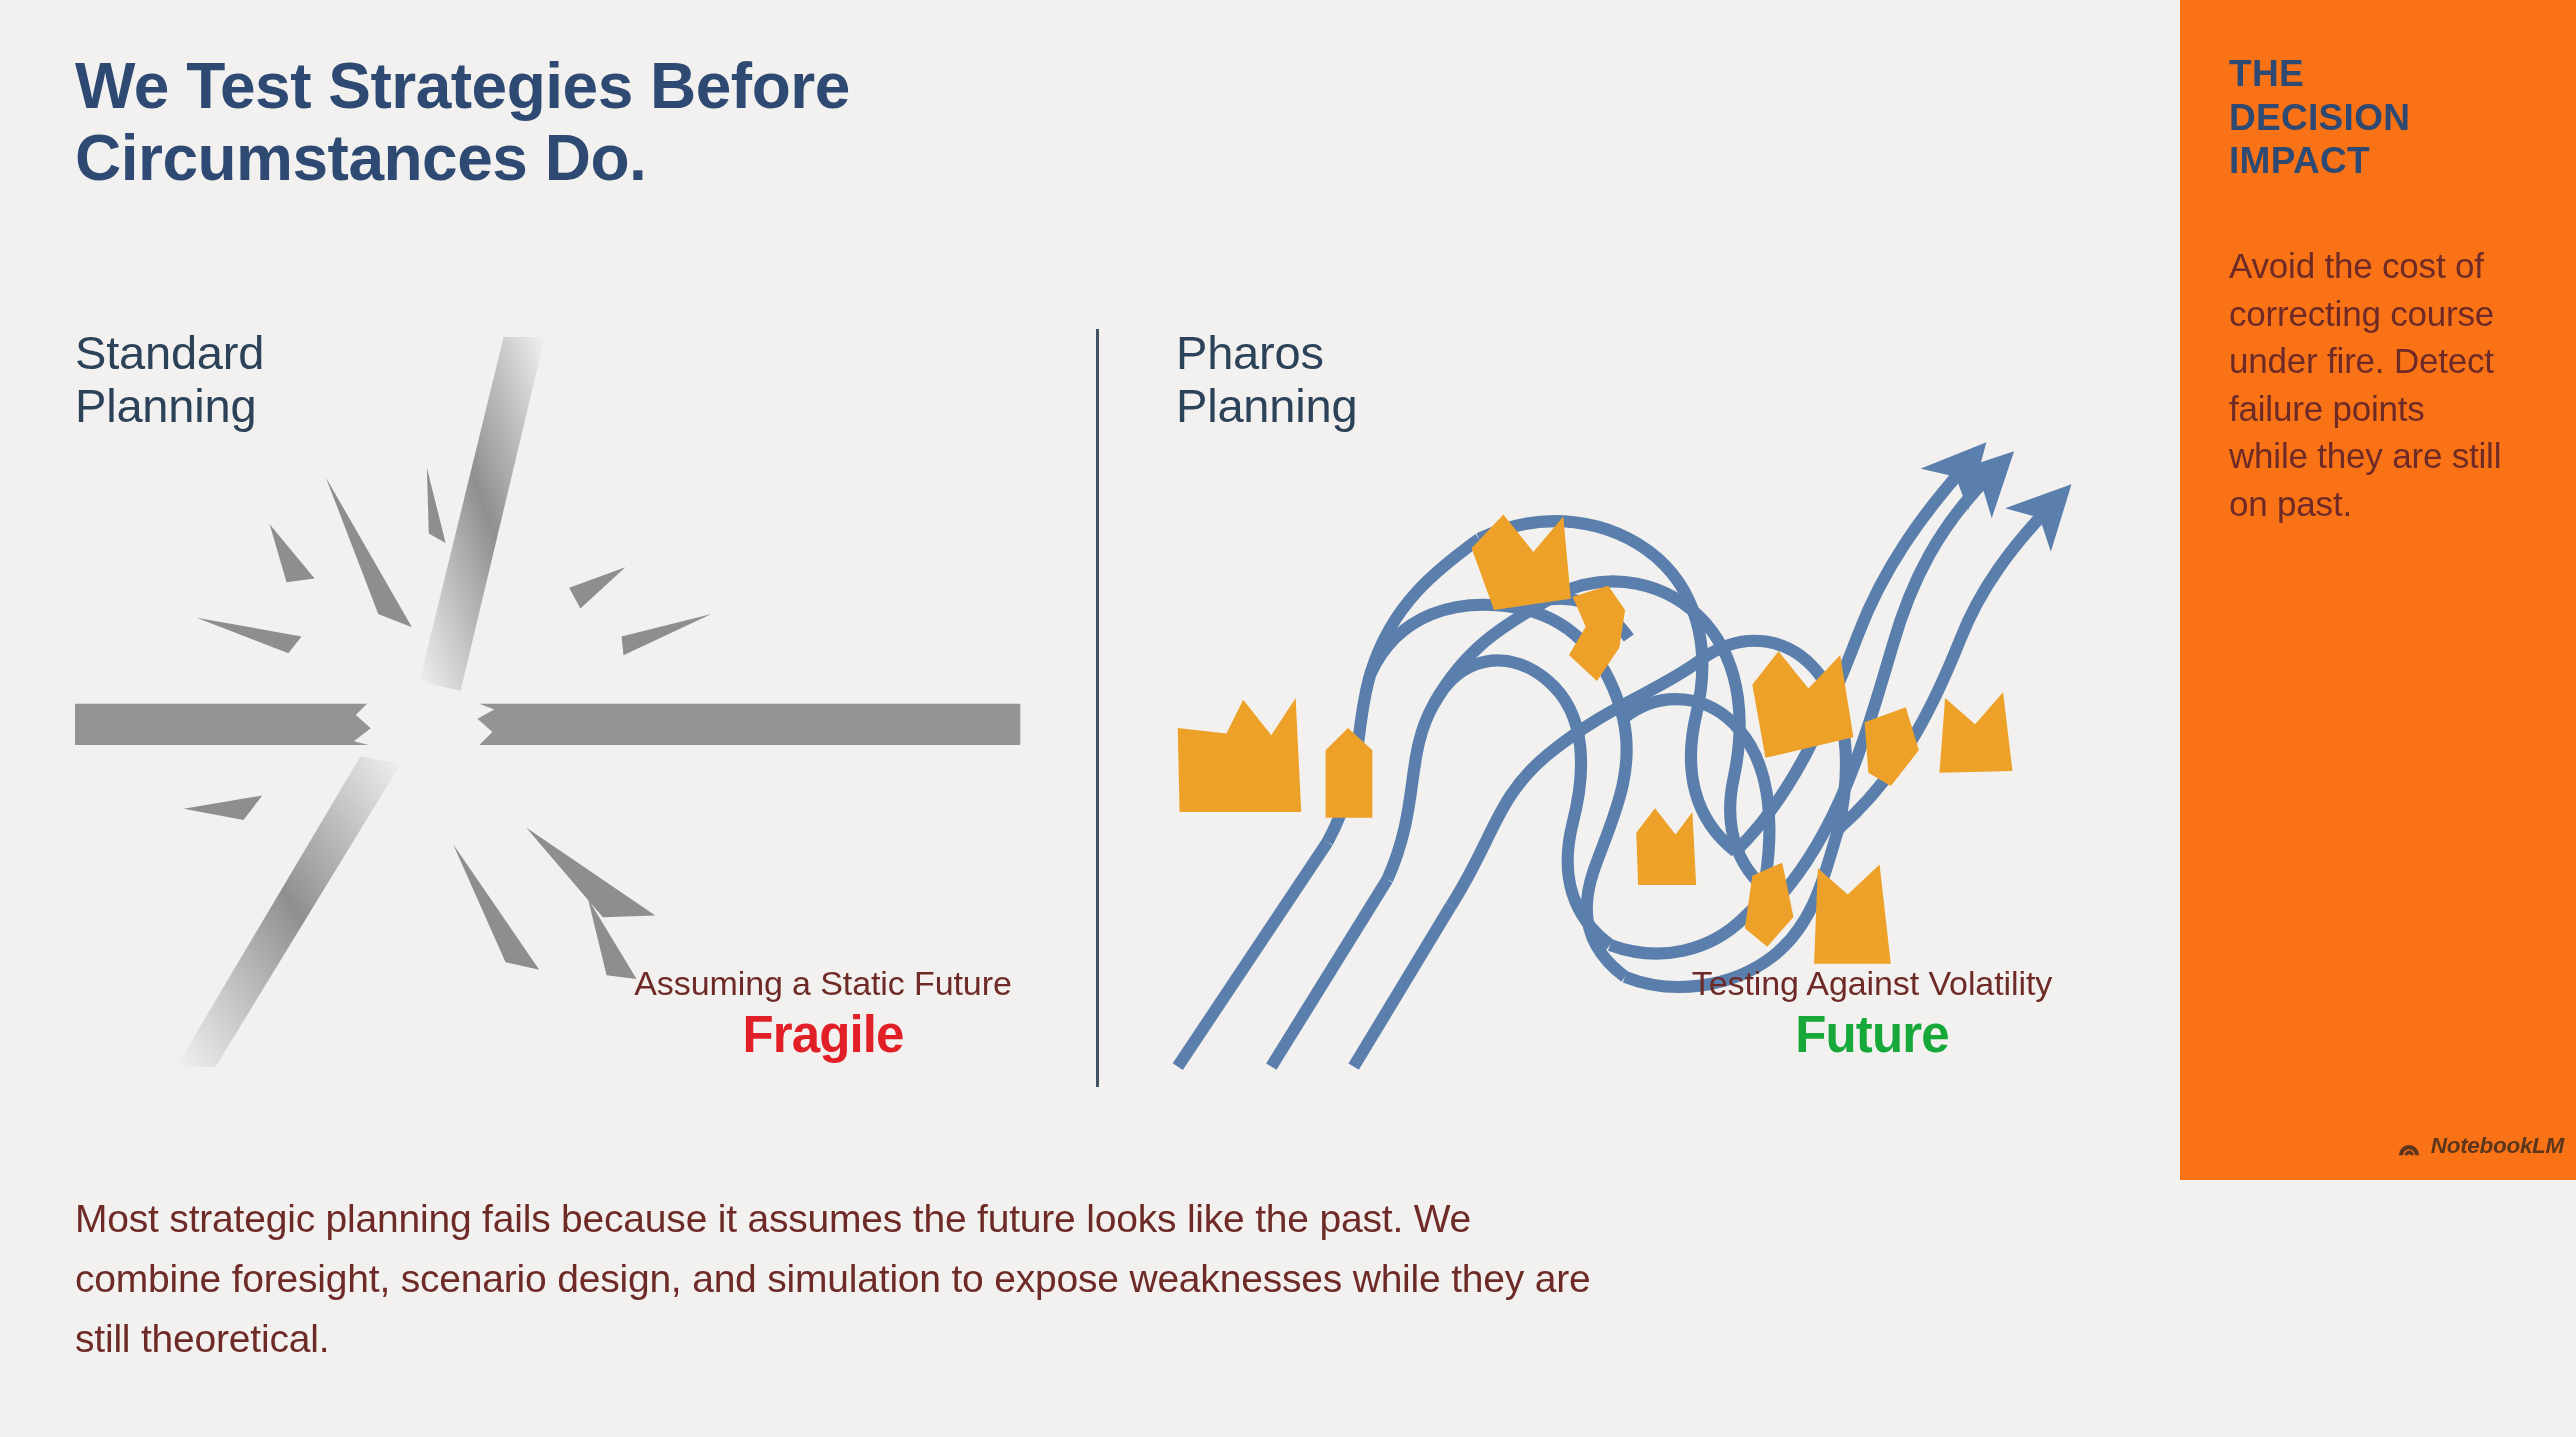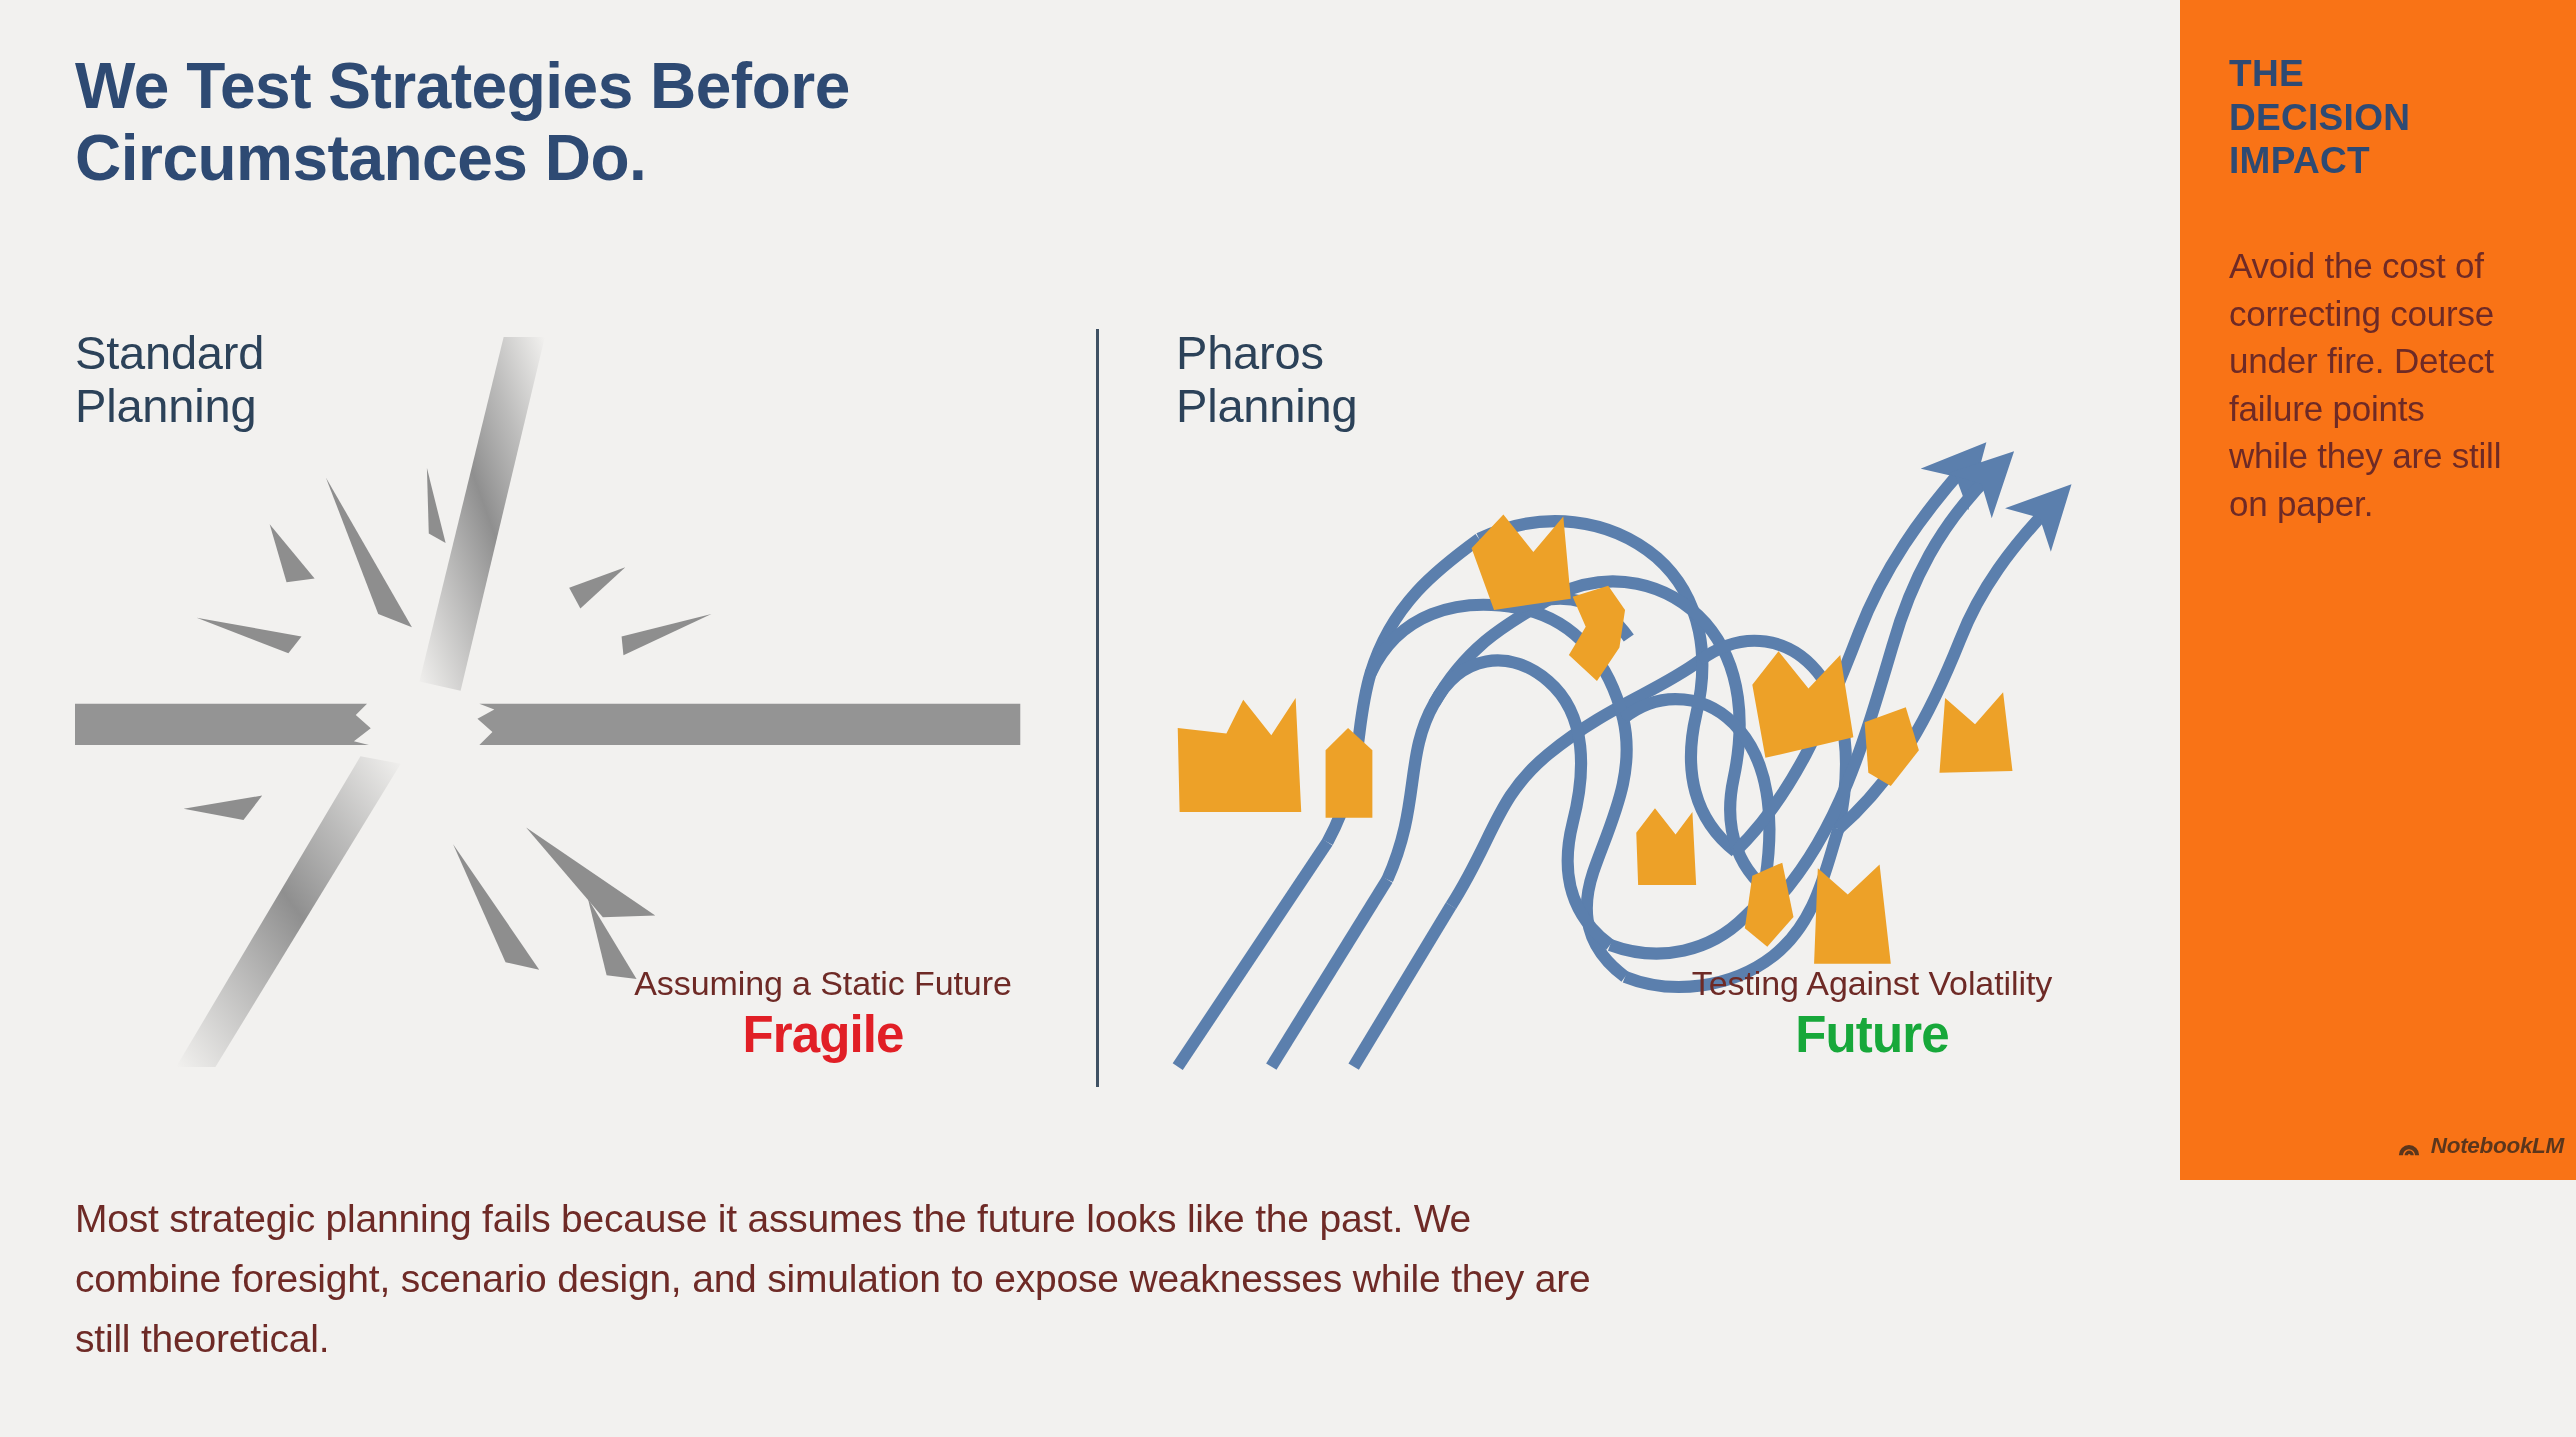--- a/index.html
+++ b/index.html
@@ -283,21 +283,21 @@
     <div id="body-paragraph">Most strategic planning fails because it assumes the future looks like the past. We combine foresight, scenario design, and simulation to expose weaknesses while they are still theoretical.</div>
 
   </div>
 
   <div id="sidebar">
     <div id="sidebar-heading">
       <span class="l1">THE</span>
       <span class="l2">DECISION</span>
       <span class="l3">IMPACT</span>
     </div>
-    <div id="sidebar-body">Avoid the cost of correcting course under fire. Detect failure points while they are still on paper.</div>
+    <div id="sidebar-body">Avoid the cost of correcting course under fire. Detect failure points while they are still on past.</div>
 
     <div id="watermark">
       <svg width="26" height="24" viewBox="0 0 28 26">
         <path d="M3,23 A11,11 0 0 1 25,23 L20.5,23 A6.5,6.5 0 0 0 7.5,23 Z" fill="#1f1f1f"></path>
         <path d="M9.2,23 A5,5 0 0 1 19.2,23 L15.6,23 A1.4,1.4 0 0 0 12.8,23 Z" fill="#1f1f1f"></path>
       </svg>
       <span id="watermark-text">NotebookLM</span>
     </div>
   </div>
 

